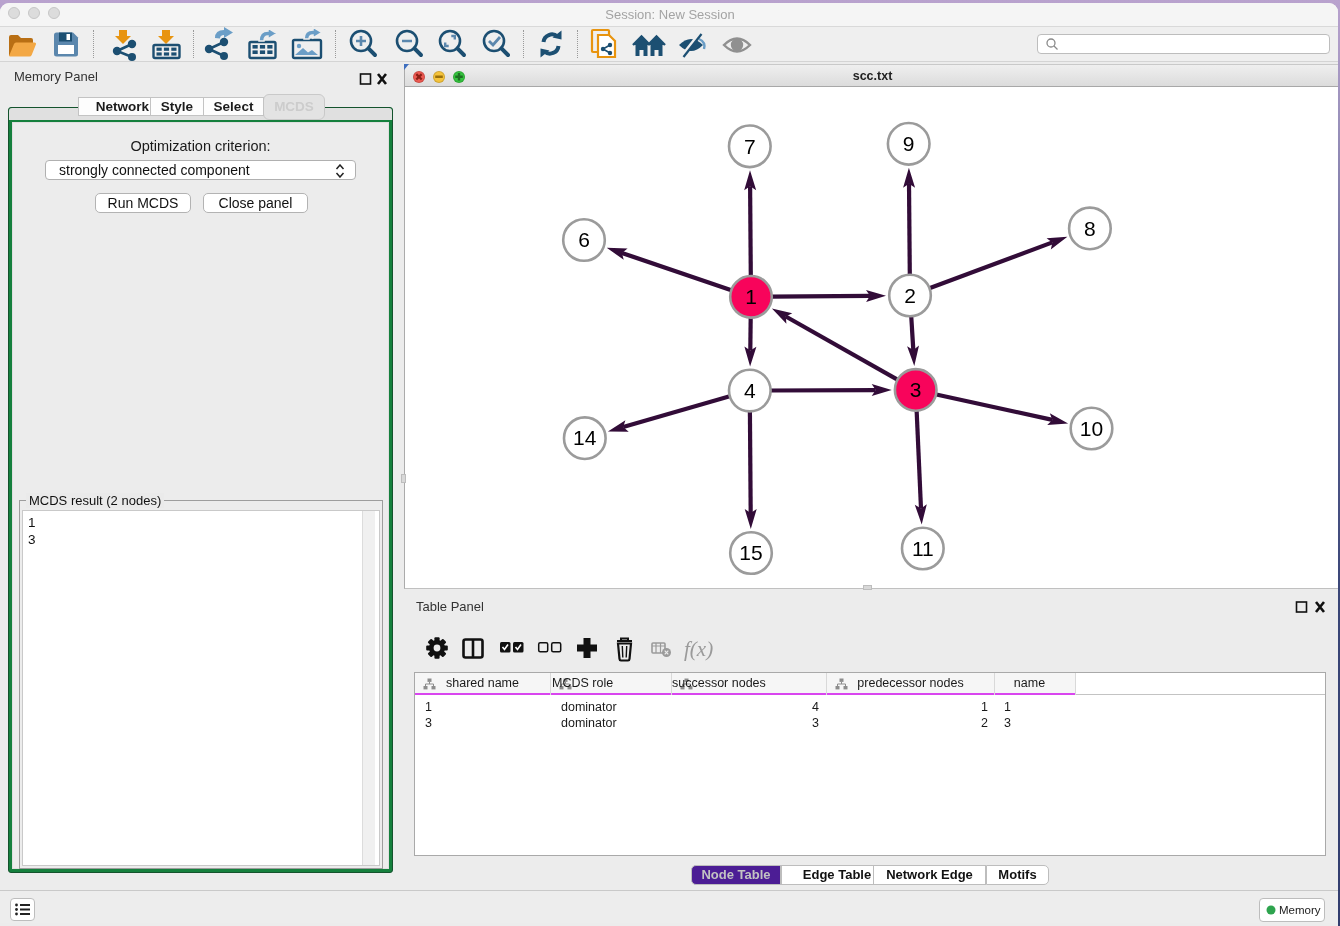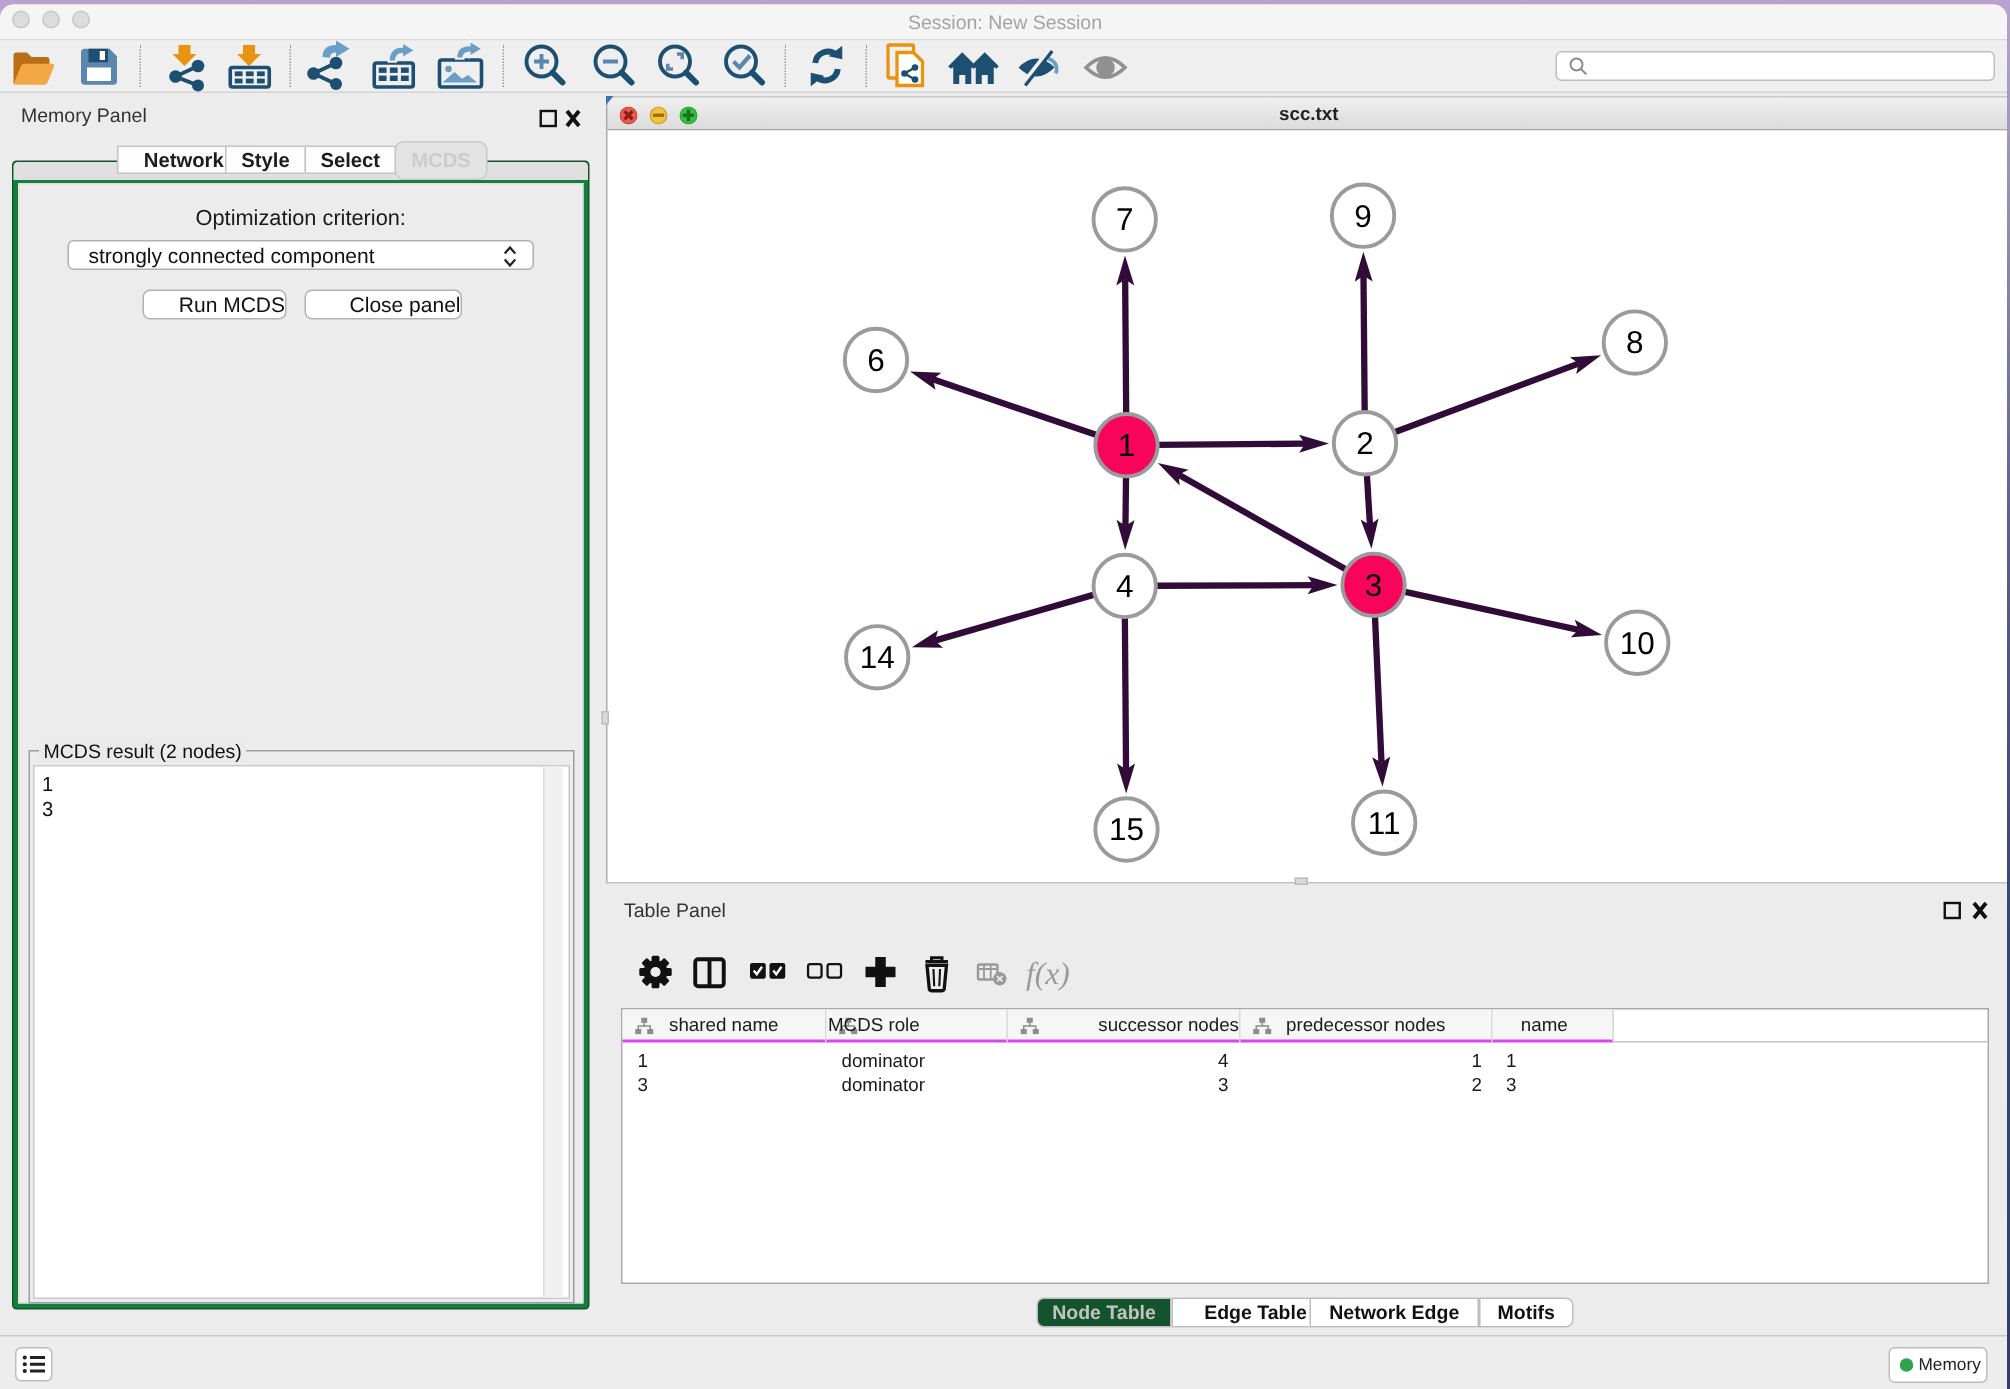--- a/index.html
+++ b/index.html
@@ -8,21 +8,21 @@
 .titlebar { position:absolute; left:0; top:0; width:1340px; height:27px; background:#f5f5f5; border-bottom:1px solid #d9d9d9; }
 .tl { position:absolute; top:7px; width:12px; height:12px; border-radius:50%; background:#dcdcdc; border:1px solid #c6c6c6; }
 .title { position:absolute; top:7px; left:0; width:100%; text-align:center; font-size:13px; color:#a3a3a3; }
 .toolbar { position:absolute; left:0; top:27px; width:1340px; height:35px; background:#efefef; border-bottom:1px solid #d4d4d4; }
 .sep { position:absolute; top:3px; height:28px; width:0; border-left:1px dotted #9a9a9a; }
 .searchbox { position:absolute; left:1037px; top:7px; width:293px; height:20px; background:#fff; border:1px solid #bdbdbd; border-radius:4px; }
 .cp-head { position:absolute; left:14px; top:69px; font-size:13px; color:#333; }
 .panelbox { position:absolute; left:8px; top:107px; width:385px; height:766px; background:#15803d; border:1px solid #14532d; border-radius:3px; }
 .innerbox { position:absolute; left:3px; top:14px; right:3px; bottom:3px; background:#ececec; border:1px solid #dfdfdf; }
 .tab { position:absolute; top:97px; height:19px; background:#fdfdfd; border:1px solid #c3c3c3; font-size:13.5px; font-weight:bold; color:#1c1c1c; text-align:center; line-height:17px; }
-.btn { position:absolute; height:20px; background:#ffffff; border:1px solid #b3b3b3; border-radius:5px; font-size:14px; color:#111; text-align:right; line-height:18px; }
+.btn { position:absolute; height:20px; background:#ffffff; border:1px solid #b3b3b3; border-radius:5px; font-size:14px; color:#111; text-align:center; line-height:18px; }
 .ddown { position:absolute; left:44px; top:159px; width:311px; height:20px; background:#fff; border:1px solid #b0b0b0; border-radius:4px; font-size:14px; color:#111; line-height:18px; padding-left:13px; }
 .fieldset { position:absolute; left:10px; top:392px; width:364px; height:369px; border:1px solid #9d9d9d; }
 .fs-label { position:absolute; left:6px; top:-8px; background:#eaeaea; padding:0 3px; font-size:13px; color:#111; }
 .fs-white { position:absolute; left:2px; top:9px; right:2px; bottom:2px; background:#fff; border:1px solid #c9c9c9; }
 .cwin-title { position:absolute; left:404px; top:64px; width:936px; height:23px; background:linear-gradient(#efefef,#dcdcdc); border-bottom:1px solid #a8a8a8; border-left:1px solid #ababab; border-top:1px solid #c9c9c9; }
 .cwin-canvas { position:absolute; left:404px; top:87px; width:936px; height:502px; background:#fff; border-left:1px solid #ababab; border-bottom:1px solid #c0c0c0; }
 .handle { position:absolute; background:#d8d8d8; border:1px solid #bdbdbd; }
 .tp-head { position:absolute; left:416px; top:599px; font-size:13px; color:#333; }
 .tablebox { position:absolute; left:414px; top:672px; width:912px; height:184px; background:#fff; border:1px solid #a9a9a9; }
 .thead { position:absolute; left:0; top:0; width:661px; height:22px; background:#f6f6f6; border-bottom:2px solid #d946ef; border-right:1px solid #d9d9d9; }
@@ -280,21 +280,21 @@
             </svg>
 <div style="position:absolute;left:1px;top:3px;width:100%;text-align:left">MCDS role</div>
           </div>
 <div class="th" style="left:257px;width:155px">
 <svg width="13" height="13" style="position:absolute;left:8px;top:5px" viewBox="0 0 13 13">
               <rect x="4.5" y="0.5" width="4" height="3.4" fill="#8d8d8d"></rect>
               <rect x="0.5" y="8" width="4" height="3.4" fill="#8d8d8d"></rect>
               <rect x="8.5" y="8" width="4" height="3.4" fill="#8d8d8d"></rect>
               <path d="M6.5 4 L6.5 6 M2.5 8 L2.5 6 L10.5 6 L10.5 8" fill="none" stroke="#8d8d8d" stroke-width="1"></path>
             </svg>
-<div style="position:absolute;left:0;top:3px;width:100%;text-align:right">successor nodes</div>
+<div style="position:absolute;left:0;top:3px;width:100%;text-align:left">successor nodes</div>
           </div>
 <div class="th" style="left:412px;width:168px">
 <svg width="13" height="13" style="position:absolute;left:8px;top:5px" viewBox="0 0 13 13">
               <rect x="4.5" y="0.5" width="4" height="3.4" fill="#8d8d8d"></rect>
               <rect x="0.5" y="8" width="4" height="3.4" fill="#8d8d8d"></rect>
               <rect x="8.5" y="8" width="4" height="3.4" fill="#8d8d8d"></rect>
               <path d="M6.5 4 L6.5 6 M2.5 8 L2.5 6 L10.5 6 L10.5 8" fill="none" stroke="#8d8d8d" stroke-width="1"></path>
             </svg>
 <div style="position:absolute;left:0;top:3px;width:100%;text-align:center">predecessor nodes</div>
           </div>
@@ -307,21 +307,21 @@
 <div class="cell" style="left:146px;top:27px">dominator</div>
 <div class="cell" style="left:257px;top:27px;width:147px;text-align:right">4</div>
 <div class="cell" style="left:412px;top:27px;width:161px;text-align:right">1</div>
 <div class="cell" style="left:589px;top:27px">1</div>
 <div class="cell" style="left:10px;top:43px">3</div>
 <div class="cell" style="left:146px;top:43px">dominator</div>
 <div class="cell" style="left:257px;top:43px;width:147px;text-align:right">3</div>
 <div class="cell" style="left:412px;top:43px;width:161px;text-align:right">2</div>
 <div class="cell" style="left:589px;top:43px">3</div>
 </div>
-<div class="btab" style="left:691px;width:90px;border-radius:5px 0 0 5px;background:#14532d;color:#c3c3c3">Node Table</div>
+<div class="btab" style="left:691px;width:90px;border-radius:5px 0 0 5px;background:#4c1d95;color:#c3c3c3">Node Table</div>
 <div class="btab" style="left:781px;width:112px">Edge Table</div>
 <div class="btab" style="left:873px;width:113px">Network Edge</div>
 <div class="btab" style="left:986px;width:63px;border-radius:0 5px 5px 0">Motifs</div>
 <div class="statusbar">
 <div style="position:absolute;left:10px;top:7px;width:25px;height:23px;background:#fff;border:1px solid #bdbdbd;border-radius:4px">
           <svg width="15" height="13" style="position:absolute;left:4px;top:4px" viewBox="0 0 15 13">
             <circle cx="1.5" cy="2" r="1.4" fill="#222"></circle>
             <rect x="5" y="1" width="10" height="2" fill="#222"></rect>
             <circle cx="1.5" cy="6.5" r="1.4" fill="#222"></circle>
             <rect x="5" y="5.5" width="10" height="2" fill="#222"></rect>

